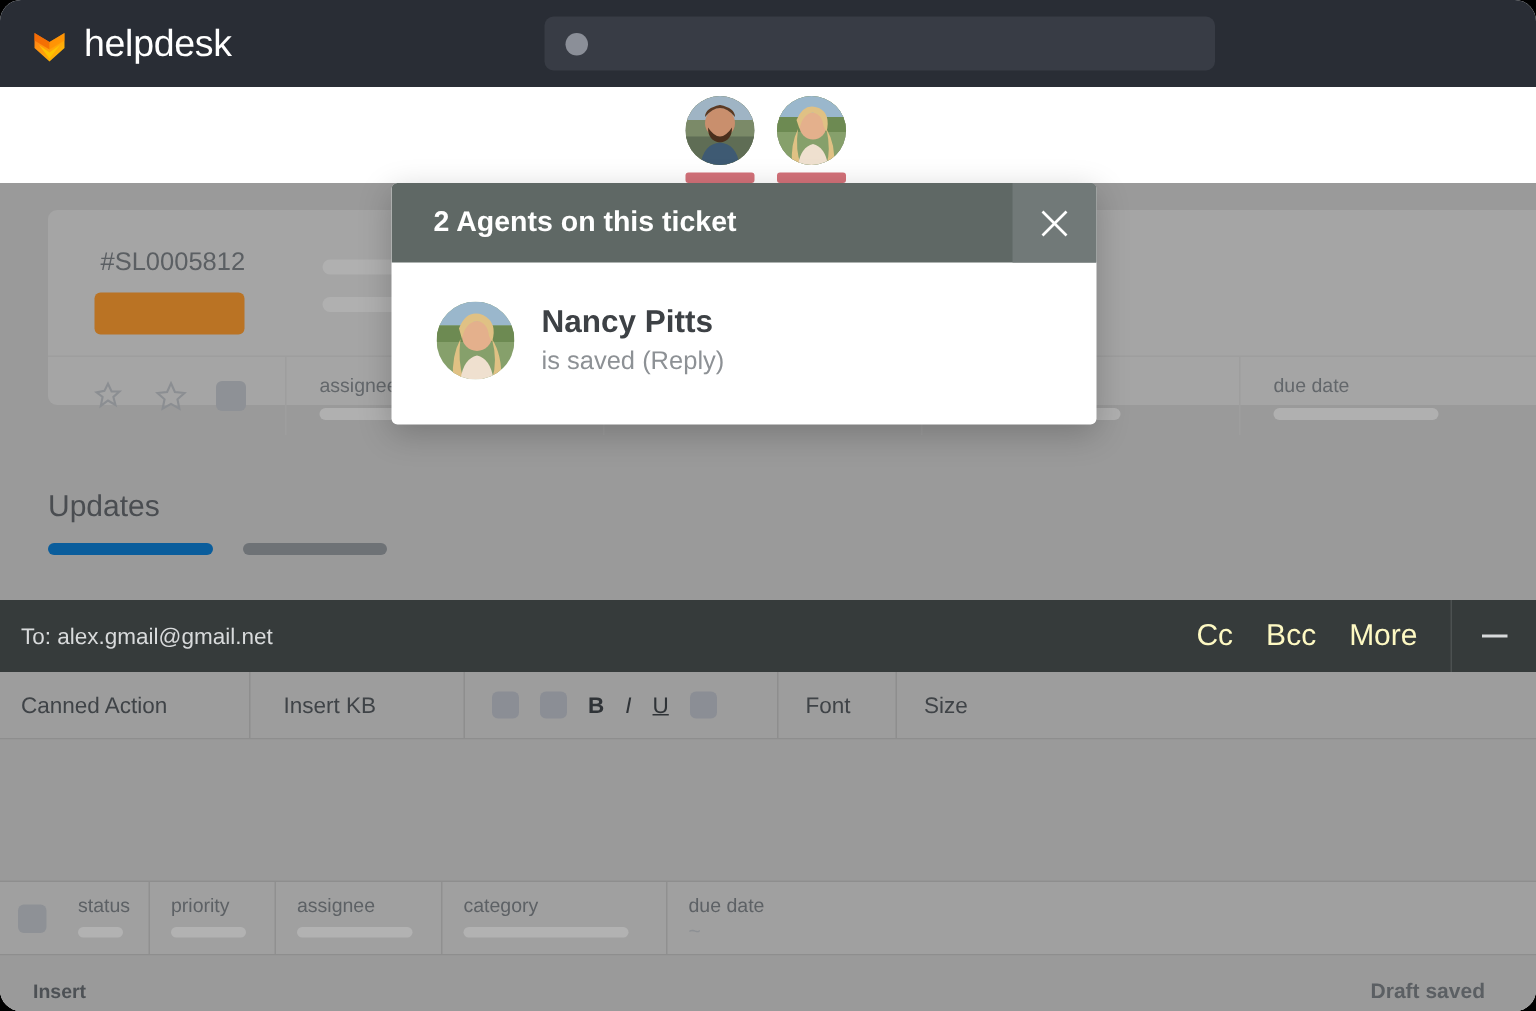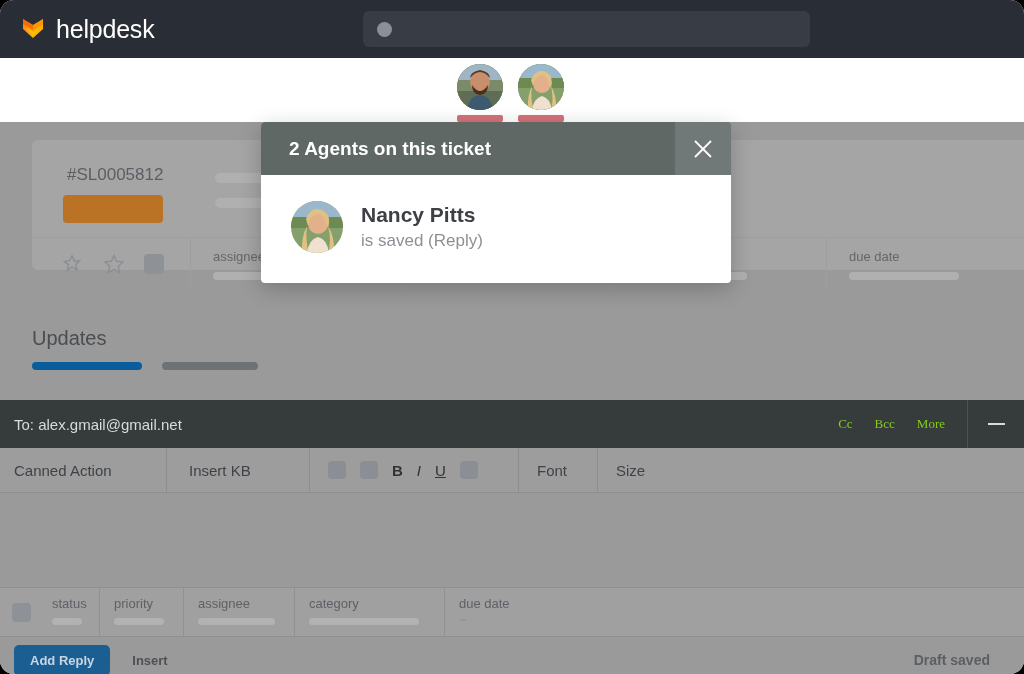--- a/index.html
+++ b/index.html
@@ -24,21 +24,21 @@
   .navbar {
     position: absolute;
     left: 0; top: 0;
     width: 1024px; height: 58px;
     background: #292d35;
     display: flex;
     align-items: center;
   }
   .brand {
     display: flex;
-    align-items: flex-start;
+    align-items: flex-end;
     margin-left: 20px;
     gap: 10px;
   }
   .brand-logo {
     width: 26px; height: 26px;
     position: relative;
   }
   .brand-name {
     color: #ffffff;
     font-size: 25px;
@@ -224,25 +224,24 @@
     margin-left: 14px;
   }
   .head-right {
     position: absolute;
     right: 0; top: 0;
     height: 48px;
     display: flex;
     align-items: center;
   }
   .head-link {
-    color: #84cc16;
-    font-size: 13px;
+    color: #fef9c3;
+    font-size: 20px;
     margin-right: 22px;
     cursor: pointer;
-    font-family: Liberation Serif, serif;
   }
   .head-sep {
     width: 1px; height: 48px;
     background: #4c5151;
   }
   .minimize-btn {
     width: 56px; height: 48px;
     display: flex;
     align-items: center;
     justify-content: center;
@@ -600,21 +599,20 @@
           <div class="prop-label">category</div>
           <div class="prop-val"></div>
         </div>
         <div class="prop-cell duedate">
           <div class="prop-label">due date</div>
           <div class="prop-tilde">~</div>
         </div>
       </div>
 
       <div class="actions-bar">
-        <button class="add-reply-btn">Add Reply</button>
         <span class="reset-btn">Insert</span>
         <span class="draft-saved">Draft saved</span>
       </div>
     </div>
 
   </div>
 
   <div class="modal">
     <div class="modal-head">
       <span class="modal-title">2 Agents on this ticket</span>

